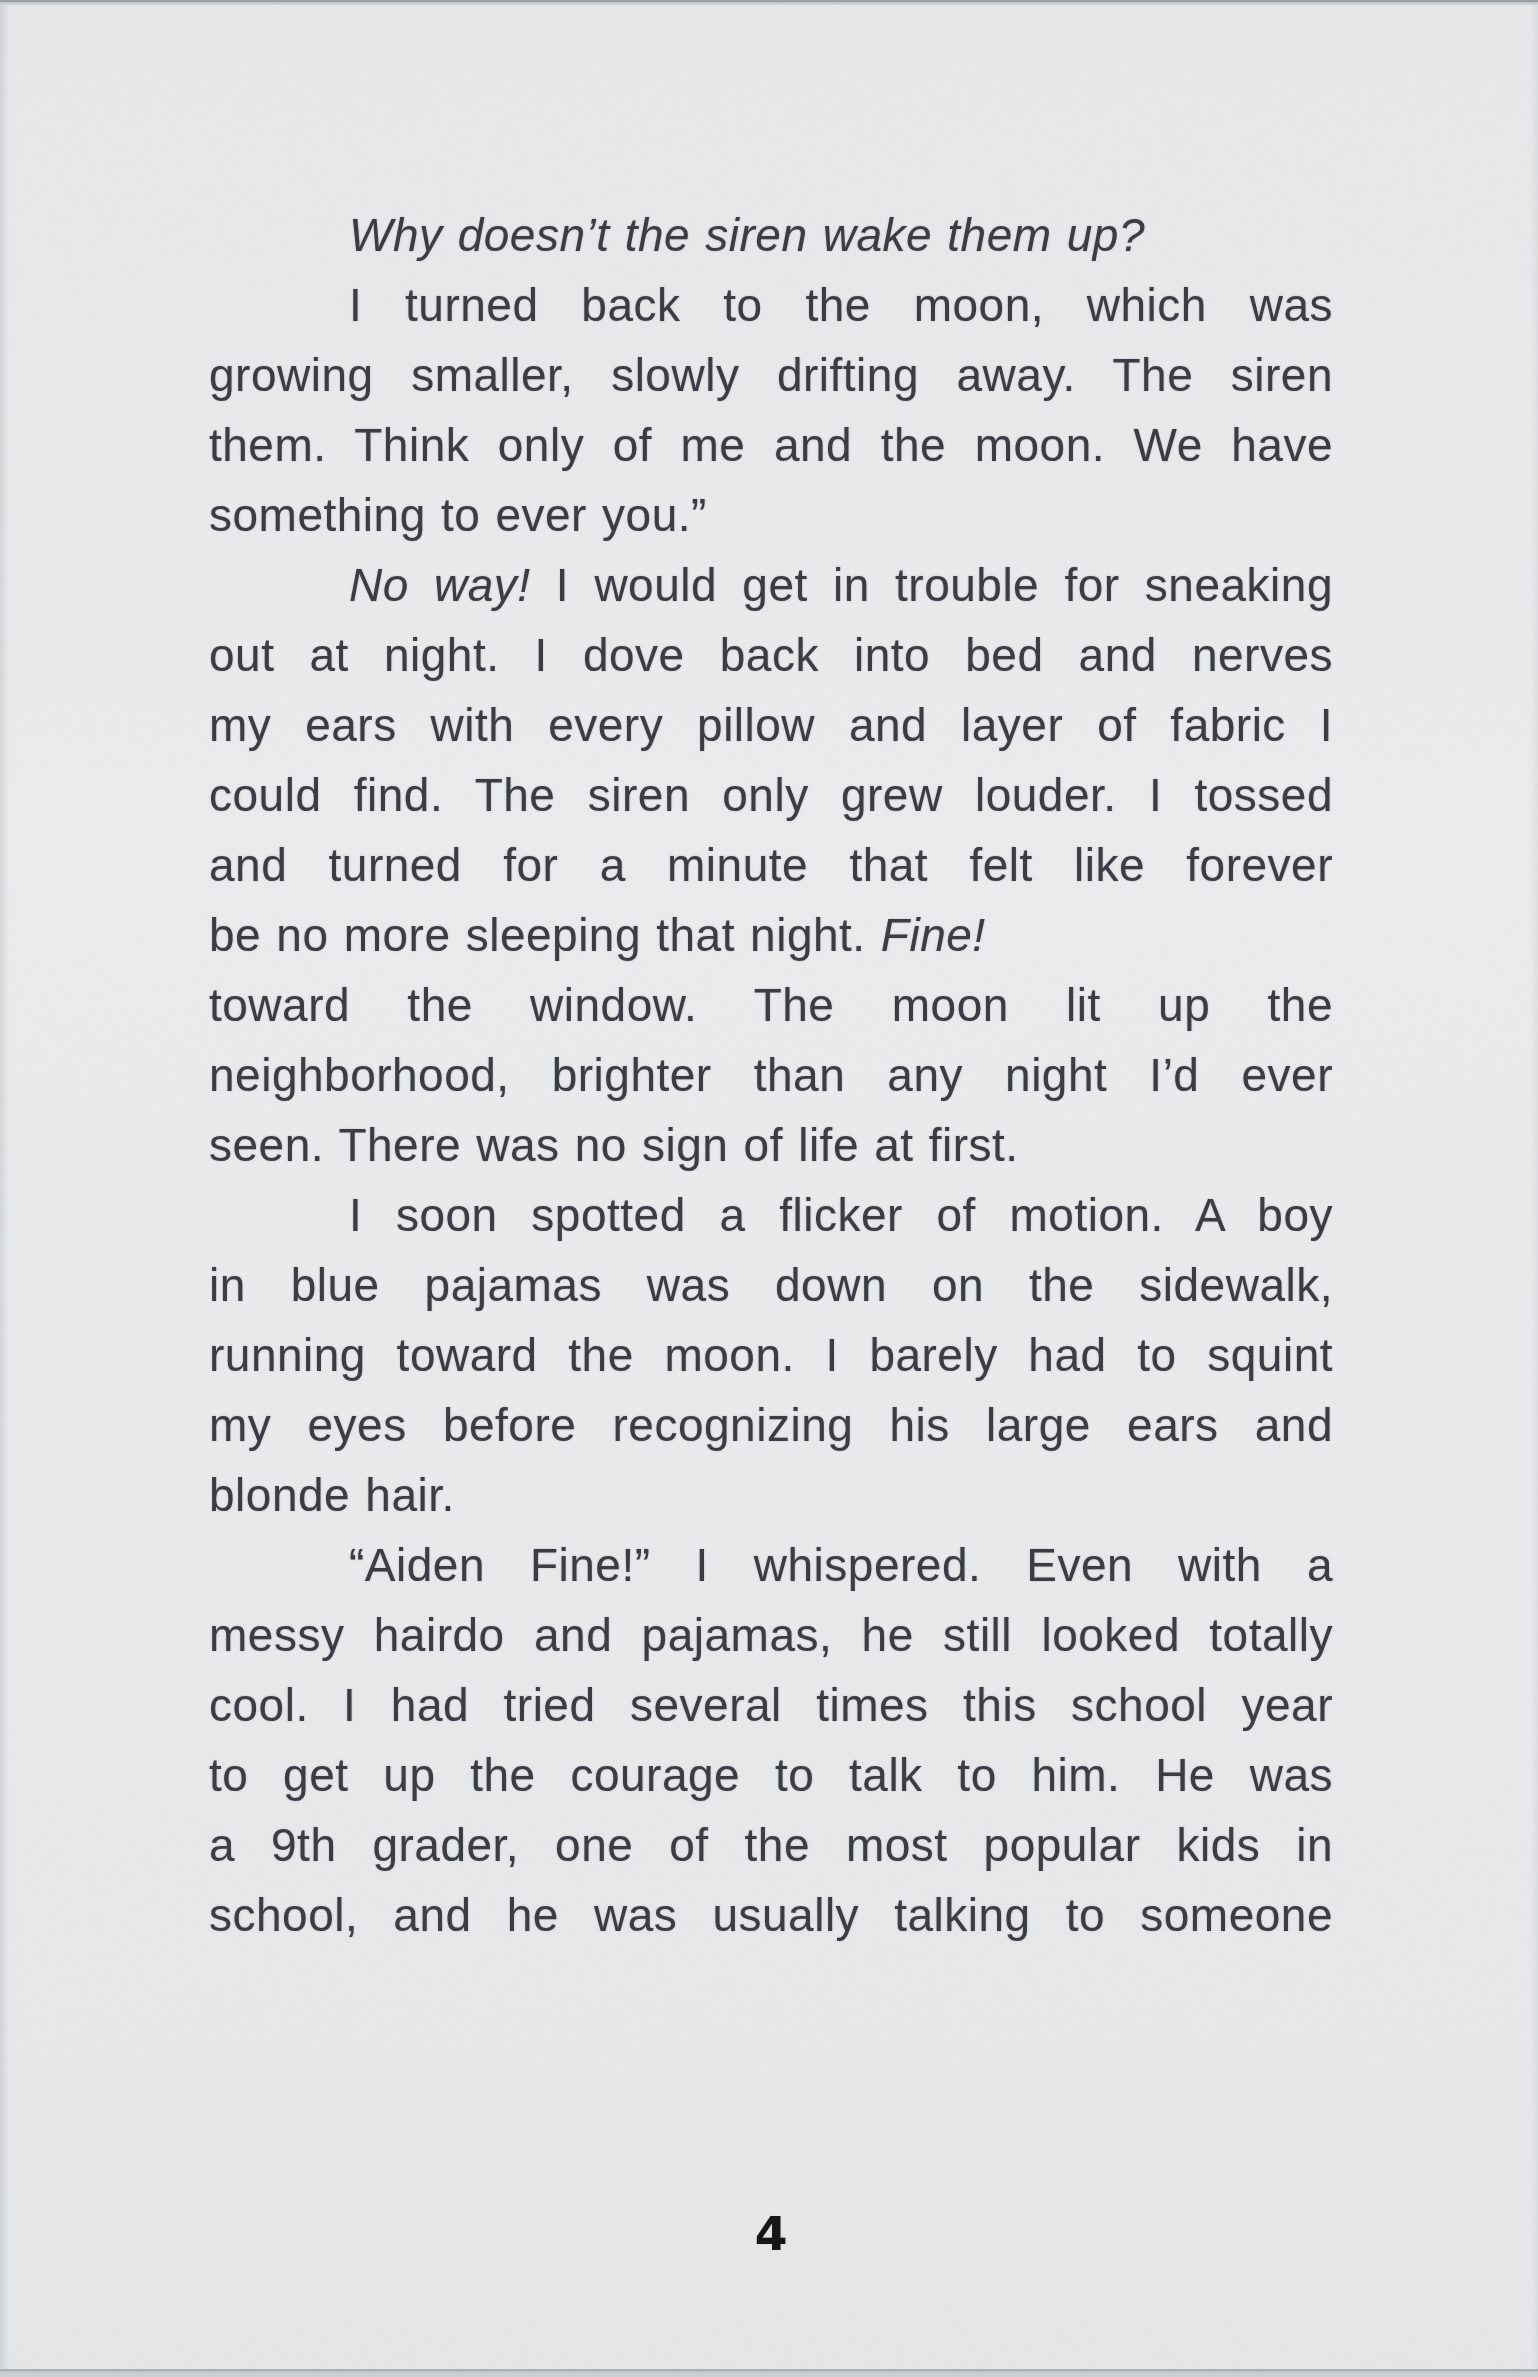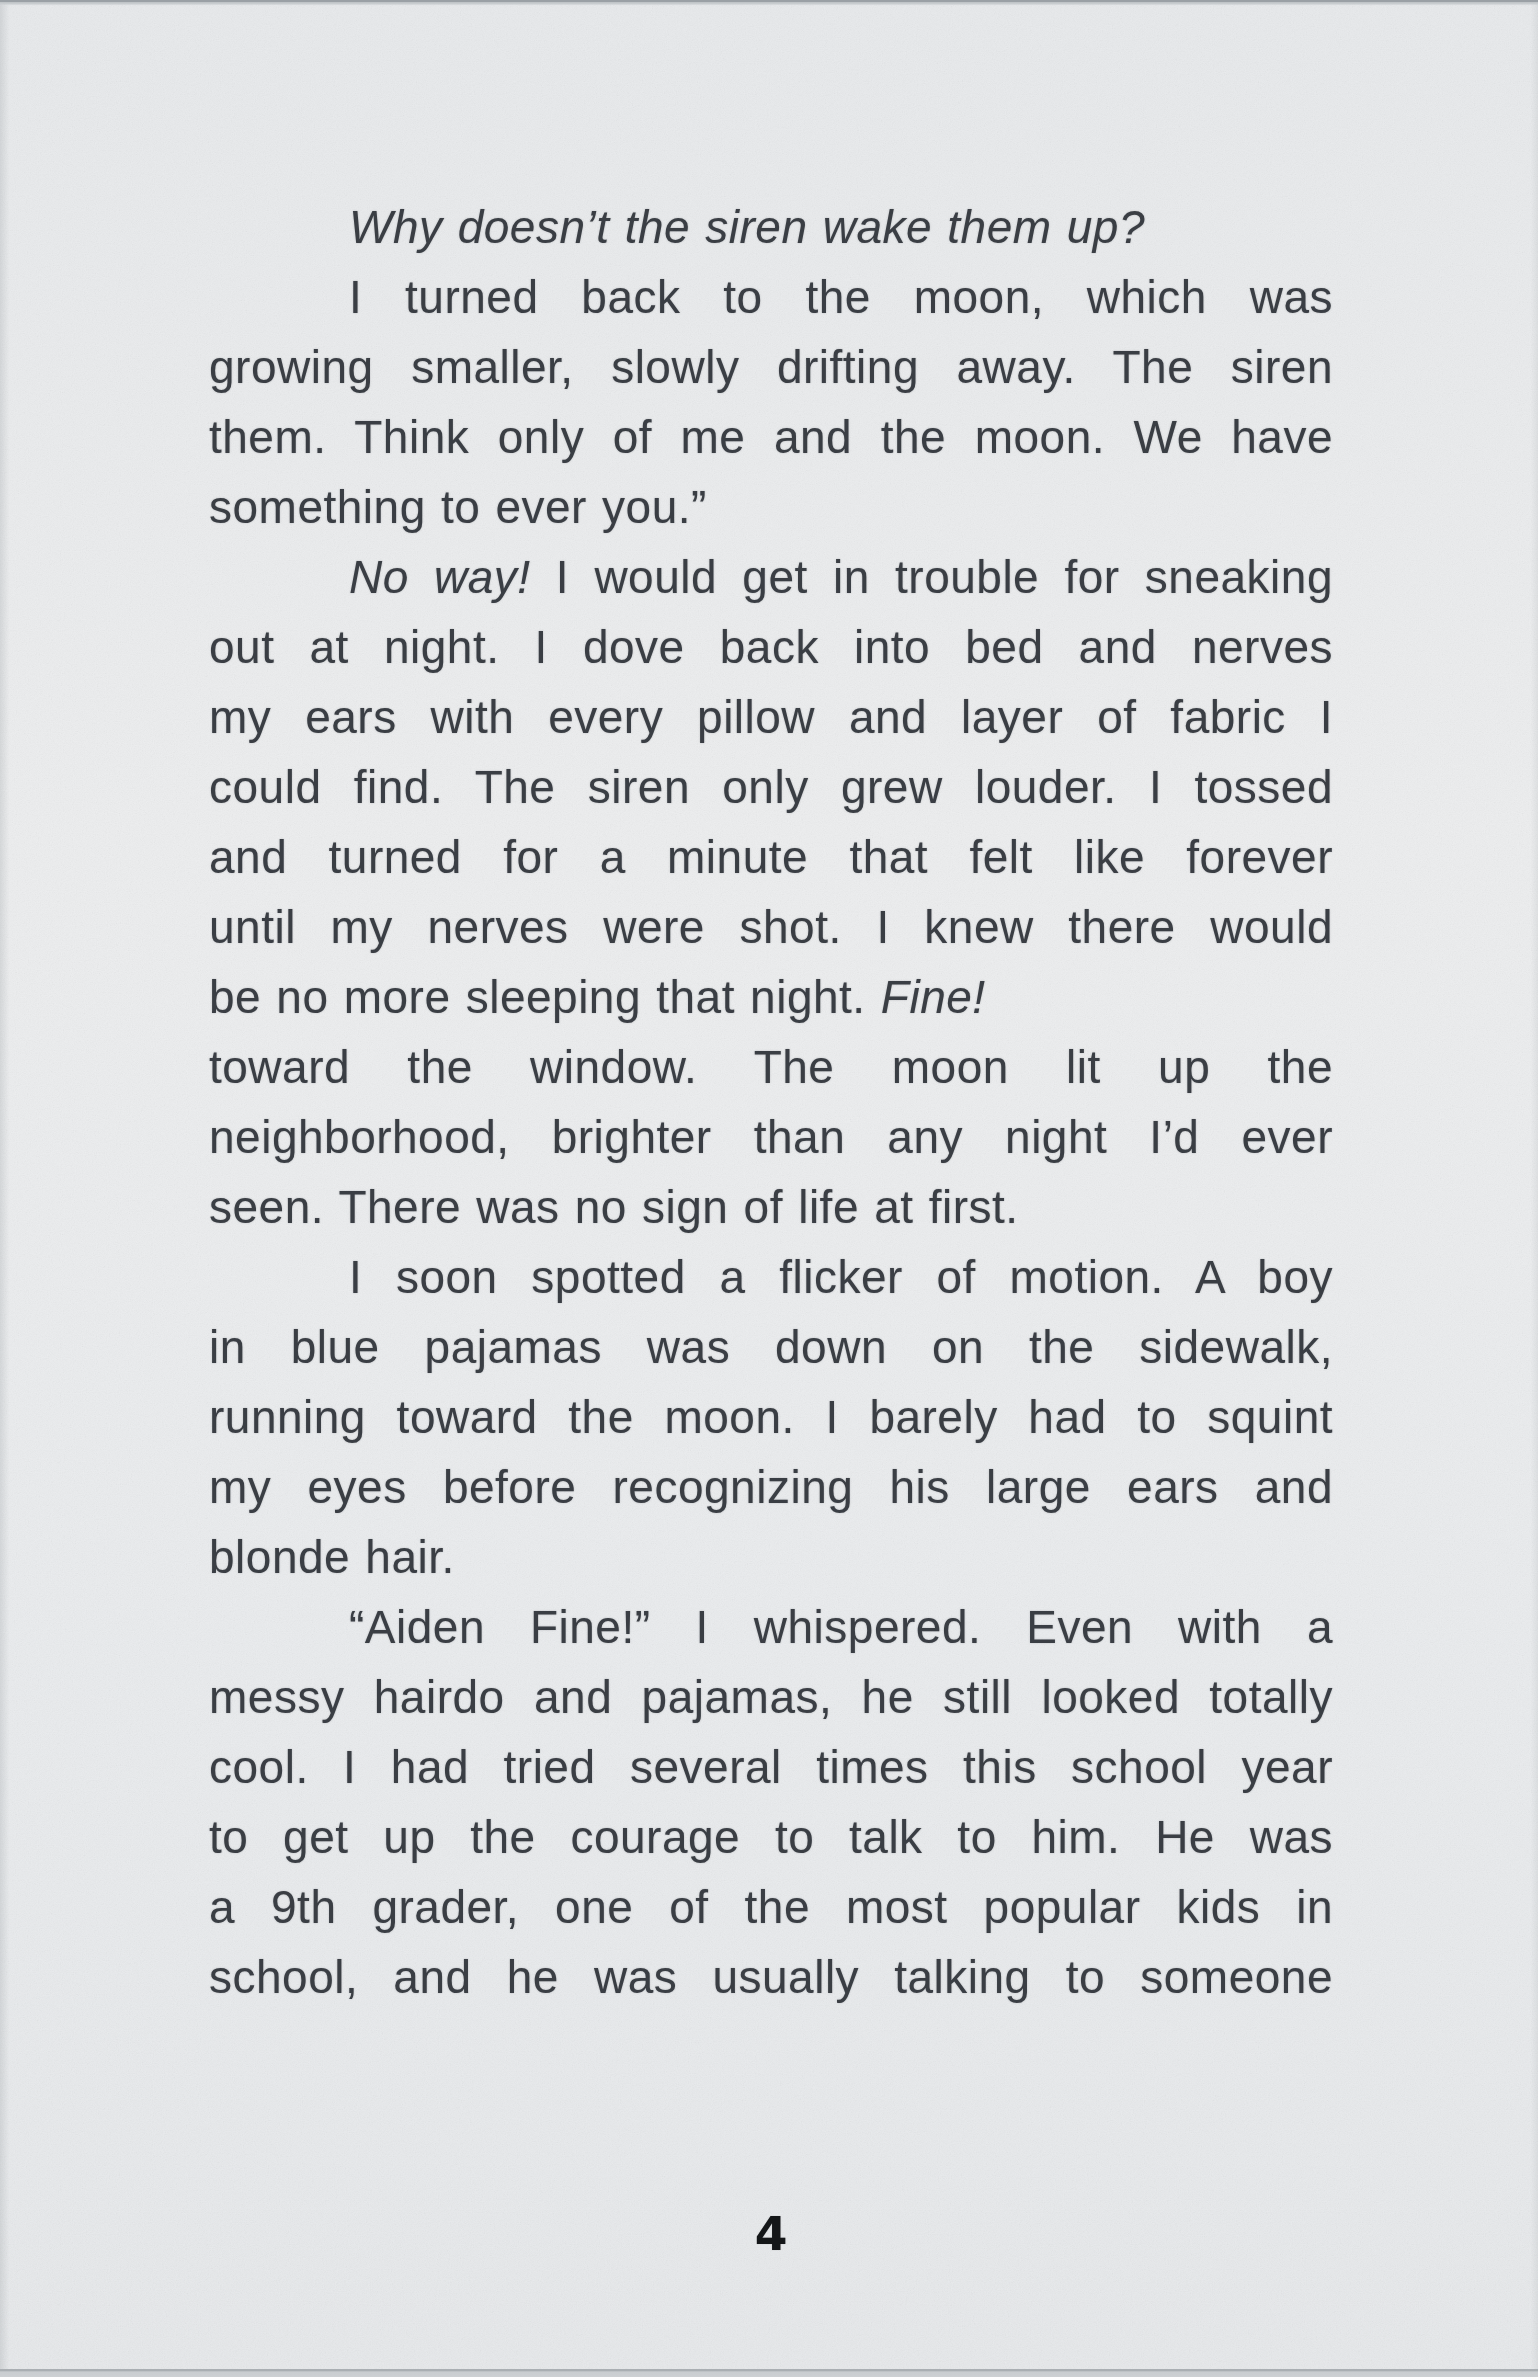--- a/index.html
+++ b/index.html
@@ -23,21 +23,21 @@
   }
   .edge-top{
     position:absolute;left:0;top:0;width:100%;height:5.6px;
     background:linear-gradient(180deg,#9aa0a5 0px,#9aa0a5 1.9px,#bcc1c4 1.9px,#c9cdd0 3.7px,rgba(201,205,208,0) 5.6px);
   }
   .edge-bottom{
     position:absolute;left:0;bottom:0;width:100%;height:8.4px;
     background:linear-gradient(180deg,#aaafb3 0px,#aaafb3 1.9px,#c9cdd0 2.8px,#ced1d4 8.4px);
   }
   .textblock{
-    position:absolute;left:209px;top:192px;width:1124px;
+    position:absolute;left:209px;top:200px;width:1124px;
   }
   .line{
     height:70px;line-height:70px;
     font-size:46px;
     letter-spacing:0.5px;
     word-spacing:1.9px;
     color:#3a3e44;
     text-shadow:0 0 1.9px rgba(58,62,68,0.30);
     text-align:justify;
     text-align-last:justify;
@@ -77,21 +77,20 @@
       <div class="line indent nojust"><span class="seg italic">Why doesn’t the siren wake them up?</span></div>
       <div class="line indent"><span class="seg">I turned back to the moon, which was</span></div>
       <div class="line"><span class="seg">growing smaller, slowly drifting away. The siren</span></div>
       <div class="line"><span class="seg">them. Think only of me and the moon. We have</span></div>
       <div class="line nojust"><span class="seg">something to ever you.”</span></div>
       <div class="line indent"><span class="seg italic">No way!</span><span class="seg"> I would get in trouble for sneaking</span></div>
       <div class="line"><span class="seg">out at night. I dove back into bed and nerves</span></div>
       <div class="line"><span class="seg">my ears with every pillow and layer of fabric I</span></div>
       <div class="line"><span class="seg">could find. The siren only grew louder. I tossed</span></div>
       <div class="line"><span class="seg">and turned for a minute that felt like forever</span></div>
-      <div class="line"><span class="seg">until my nerves were shot. I knew there would</span></div>
       <div class="line nojust"><span class="seg">be no more sleeping that night. </span><span class="seg italic">Fine!</span></div>
       <div class="line"><span class="seg">toward the window. The moon lit up the</span></div>
       <div class="line"><span class="seg">neighborhood, brighter than any night I’d ever</span></div>
       <div class="line nojust"><span class="seg">seen. There was no sign of life at first.</span></div>
       <div class="line indent"><span class="seg">I soon spotted a flicker of motion. A boy</span></div>
       <div class="line"><span class="seg">in blue pajamas was down on the sidewalk,</span></div>
       <div class="line"><span class="seg">running toward the moon. I barely had to squint</span></div>
       <div class="line"><span class="seg">my eyes before recognizing his large ears and</span></div>
       <div class="line nojust"><span class="seg">blonde hair.</span></div>
       <div class="line indent"><span class="seg">“Aiden Fine!” I whispered. Even with a</span></div>

